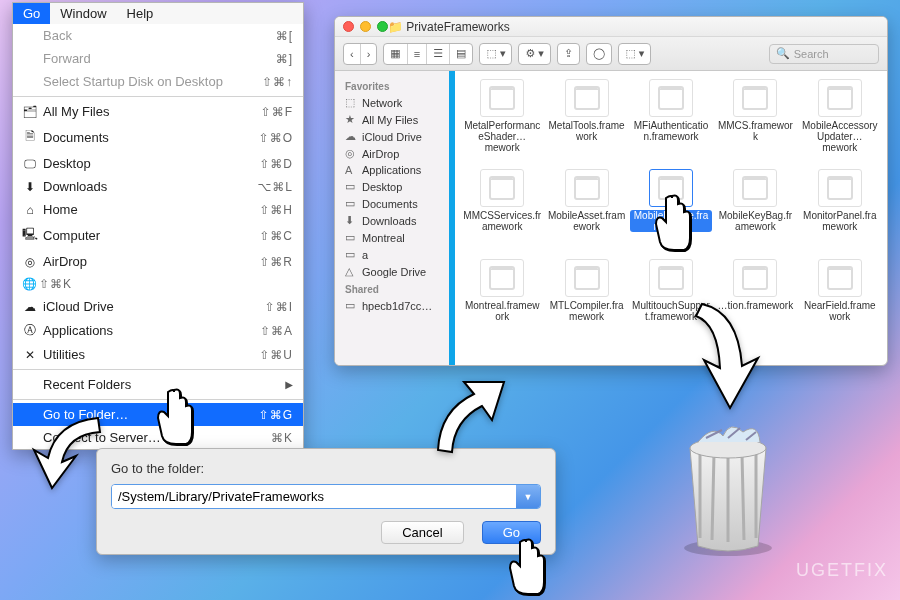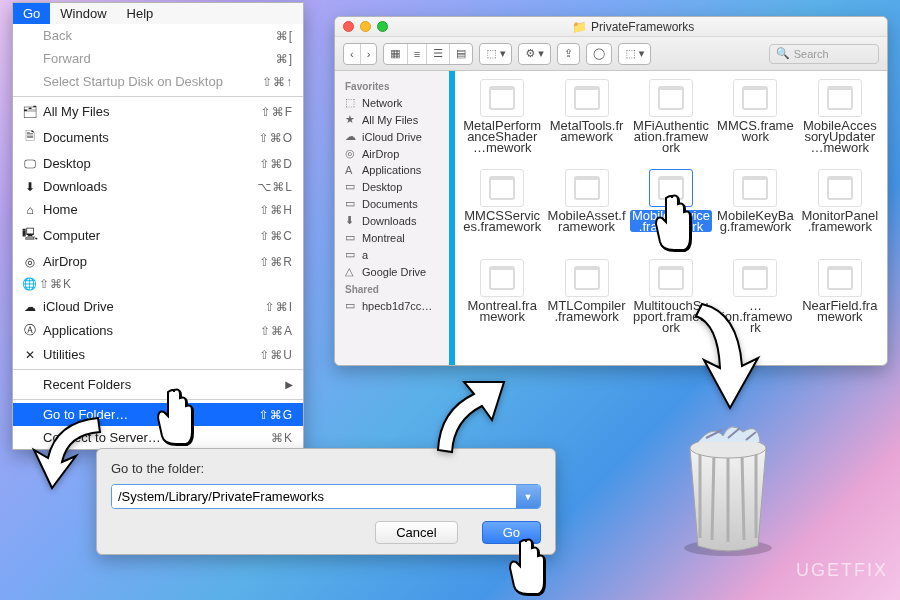--- a/index.html
+++ b/index.html
@@ -59,21 +59,21 @@
     }
     .goto-field input {
       flex: 1; border: none; padding: 4px 6px; font-size: 13px;
       outline: none; background: #fff;
     }
     .goto-field .drop {
       width: 24px; background: linear-gradient(#7fb2f5,#4a8ce8);
       display: flex; align-items: center; justify-content: center;
       color: #fff; font-size: 9px;
     }
-    .goto-buttons { display: flex; justify-content: flex-end; gap: 24px; margin-top: 12px; }
+    .goto-buttons { display: flex; justify-content: flex-end; gap: 18px; margin-top: 12px; }
     .mac-btn {
       padding: 3px 20px; font-size: 13px;
       border: 1px solid #c5c5c5; border-radius: 4px;
       background: linear-gradient(#fff,#ececec);
     }
     .mac-btn.primary {
       background: linear-gradient(#6aa8ff,#2f7ef5);
       border-color: #2a6cd5; color: #fff;
     }
 
@@ -93,21 +93,21 @@
       display: flex; align-items: center;
       padding: 0 8px;
       border-bottom: 1px solid #d8d8d8;
       font-size: 12px;
     }
     .traffic { display: flex; gap: 6px; }
     .traffic span { width: 11px; height: 11px; border-radius: 50%; display: block; }
     .tl-r { background: #ff5f56; border: 1px solid #e04b42; }
     .tl-y { background: #ffbd2e; border: 1px solid #dda020; }
     .tl-g { background: #27c93f; border: 1px solid #1fa530; }
-    .finder-title .title { flex: 1; text-align: center; color: #333; }
+    .finder-title .title { flex: 1; text-align: left; color: #333; }
     .finder-tb {
       height: 34px; background: linear-gradient(#f2f2f2,#e5e5e5);
       border-bottom: 1px solid #c8c8c8;
       display: flex; align-items: center; padding: 0 8px; gap: 6px;
     }
     .segbtn { background: #fff; border: 1px solid #b5b5b5; border-radius: 4px; height: 22px; display: flex; align-items: center; }
     .segbtn .part { padding: 0 6px; font-size: 11px; color: #555; border-right: 1px solid #d0d0d0; height: 100%; display: flex; align-items: center; }
     .segbtn .part:last-child { border-right: none; }
     .finder-tb .search { margin-left: auto; border: 1px solid #c5c5c5; border-radius: 4px; width: 110px; height: 20px; display: flex; align-items: center; color: #999; font-size: 11px; padding: 0 6px; gap: 4px; }
 
@@ -122,21 +122,21 @@
     .sb-head { color: #888; font-size: 10px; padding: 4px 10px 2px; font-weight: bold; }
     .sb-item { display: flex; align-items: center; gap: 5px; padding: 2px 10px; color: #333; }
     .sb-item .ic { font-size: 11px; color: #6a6a6a; width: 12px; }
 
     .grid {
       flex: 1; padding: 8px 6px; display: grid;
       grid-template-columns: repeat(5, 1fr);
       grid-auto-rows: 88px;
       gap: 2px;
       overflow: hidden;
-      font-size: 13px;
+      font-size: 10px;
     }
     .file { display: flex; flex-direction: column; align-items: center; text-align: center; }
     .file .fi {
       width: 44px; height: 38px; margin-bottom: 3px;
       background: #fff; border: 1px solid #e0e0e0; border-radius: 3px;
       position: relative;
     }
     .file .fi::before {
       content: ''; position: absolute; left: 8px; right: 8px; top: 6px; bottom: 6px;
       border: 2px solid #dcdcdc; border-radius: 3px;

